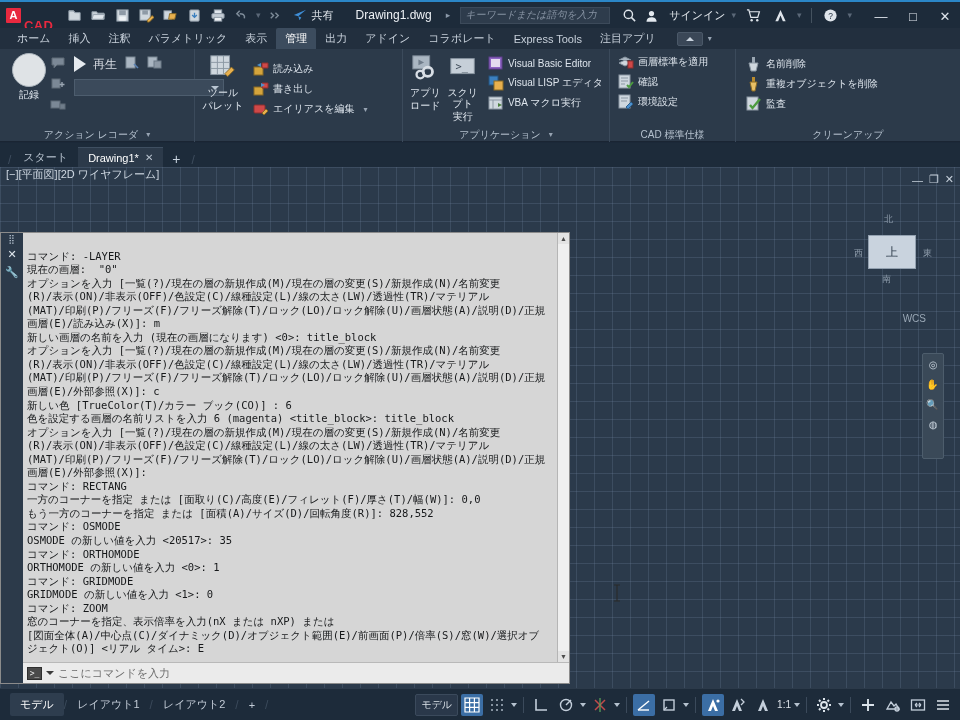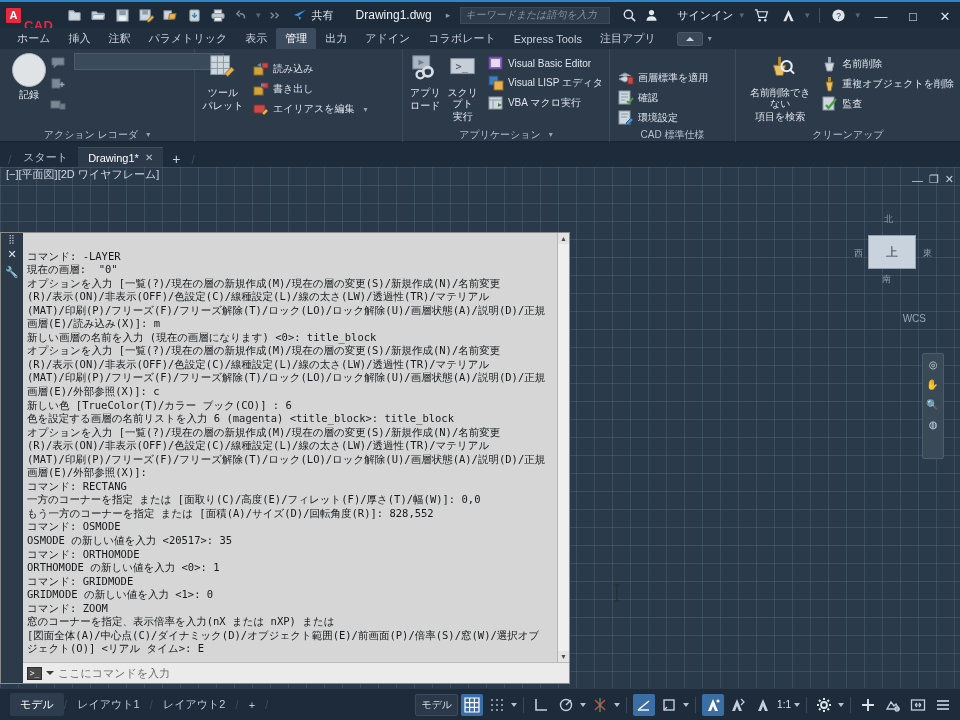--- a/index.html
+++ b/index.html
@@ -44,21 +44,21 @@
   .title-arrow { margin-left:14px; color:#8a98a8; font-size:9px; }
   .searchbox {
     margin-left:10px; width:150px; height:17px;
     background:#2e3c4c; border:1px solid #3c4a5a;
     display:flex; align-items:center; padding:0 4px;
   }
   .searchbox span {
     font-size:10px; color:#8793a3; font-style:italic; white-space:nowrap; overflow:hidden;
   }
   .tb-icons { display:flex; align-items:center; gap:5px; margin-left:8px; }
-  .signin { display:flex; align-items:center; gap:19px; font-size:11px; color:#e2e7ec; }
+  .signin { display:flex; align-items:flex-end; gap:11px; font-size:11px; color:#e2e7ec; }
   .vsep { width:1px; height:15px; background:#44525f; margin:0 3px; }
   .wbtns { position:absolute; right:4px; top:0; height:28px; display:flex; align-items:center; gap:10px; }
   .wbtn { width:22px; height:22px; display:flex; align-items:center; justify-content:center;
           color:#dde3ea; font-size:13px; }
 
   
   .ribbon-tabs {
     position:absolute; left:0; top:28px; width:960px; height:21px;
     background:#222f3e;
     display:flex; align-items:center; padding-left:8px;
@@ -395,20 +395,36 @@
               </svg>
           </div>
           <div>
             <svg class="icon16" viewBox="0 0 16 16">
                 <rect x="1" y="4" width="9" height="7" fill="#7b8896" stroke="#5e6a77"></rect>
                 <rect x="10" y="7" width="5" height="5" fill="#6f7c8a" stroke="#5e6a77"></rect>
               </svg>
           </div>
         </div>
         <div style="margin-left:8px; display:flex; flex-direction:column; gap:4px;">
+          <div class="playrow">
+            <div class="tri-play"></div>
+            <div class="lbl" style="font-size:12px">再生</div>
+            <div>
+              <svg class="icon16" viewBox="0 0 16 16">
+                  <rect x="2" y="2" width="9" height="11" fill="#aab6c2" stroke="#7a8794"></rect>
+                  <path d="M10 9l4 4" stroke="#5b83b5" stroke-width="1.6"></path>
+                </svg>
+            </div>
+            <div>
+              <svg class="icon16" viewBox="0 0 16 16">
+                  <rect x="1" y="2" width="9" height="10" fill="#aab6c2" stroke="#7a8794"></rect>
+                  <rect x="7" y="6" width="7" height="7" fill="#8d99a6" stroke="#6d7a87"></rect>
+                </svg>
+            </div>
+          </div>
           <div class="combo">
             <span></span>
             <div class="cmb-arrow"></div>
           </div>
         </div>
       </div>
       <div class="panel-title">
         <span>アクション レコーダ</span>
         <span class="cap-arrow">▾</span>
       </div>
@@ -506,21 +522,21 @@
         </div>
       </div>
       <div class="panel-title">
         <span>アプリケーション</span>
         <span class="cap-arrow">▾</span>
       </div>
     </div>
 
     <div class="panel" style="width:126px">
       <div class="panel-body" style="padding-left:8px;">
-        <div class="vstack" style="margin-top:16px;">
+        <div class="vstack" style="margin-top:0;">
           <div class="row-item">
             <svg class="icon16" viewBox="0 0 16 16">
                 <path d="M1 9l6-3 6 3-6 3z" fill="#cfd7de" stroke="#8b97a3"></path>
                 <path d="M1 6l6-3 6 3" fill="#aab6c2" stroke="#8b97a3"></path>
                 <rect x="10" y="7" width="5" height="7" fill="#cf4848" stroke="#8d2f2f"></rect>
               </svg>
             <span class="lbl">画層標準を適用</span>
           </div>
           <div class="row-item">
             <svg class="icon16" viewBox="0 0 16 16">
@@ -540,32 +556,20 @@
           </div>
         </div>
       </div>
       <div class="panel-title">
         <span>CAD 標準仕様</span>
       </div>
     </div>
 
     <div class="panel" style="width:224px; border-right:none;">
       <div class="panel-body" style="padding-left:10px; gap:8px;">
-        <div class="bigbtn" style="width:88px">
-          <div>
-            <svg class="icon32" viewBox="0 0 32 32">
-                <path d="M14 4h3v9h-3z" fill="#b98b2e"></path>
-                <path d="M9 13h13l-3 11H12z" fill="#e8c066" stroke="#8a6a25"></path>
-                <circle cx="23" cy="14" r="5.5" fill="none" stroke="#e6ecf2" stroke-width="2.2"></circle>
-                <path d="M27 18l4 4" stroke="#e6ecf2" stroke-width="2.2"></path>
-              </svg>
-          </div>
-          <div class="lbl">名前削除できない</div>
-          <div class="lbl">項目を検索</div>
-        </div>
         <div class="vstack" style="margin-top:2px;">
           <div class="row-item">
             <svg class="icon16" viewBox="0 0 16 16">
                 <path d="M6 1h3v6H6z" fill="#9aa6b2"></path>
                 <path d="M3 7h9l-2 8H5z" fill="#cfd7de" stroke="#8b97a3"></path>
               </svg>
             <span class="lbl">名前削除</span>
           </div>
           <div class="row-item">
             <svg class="icon16" viewBox="0 0 16 16">

